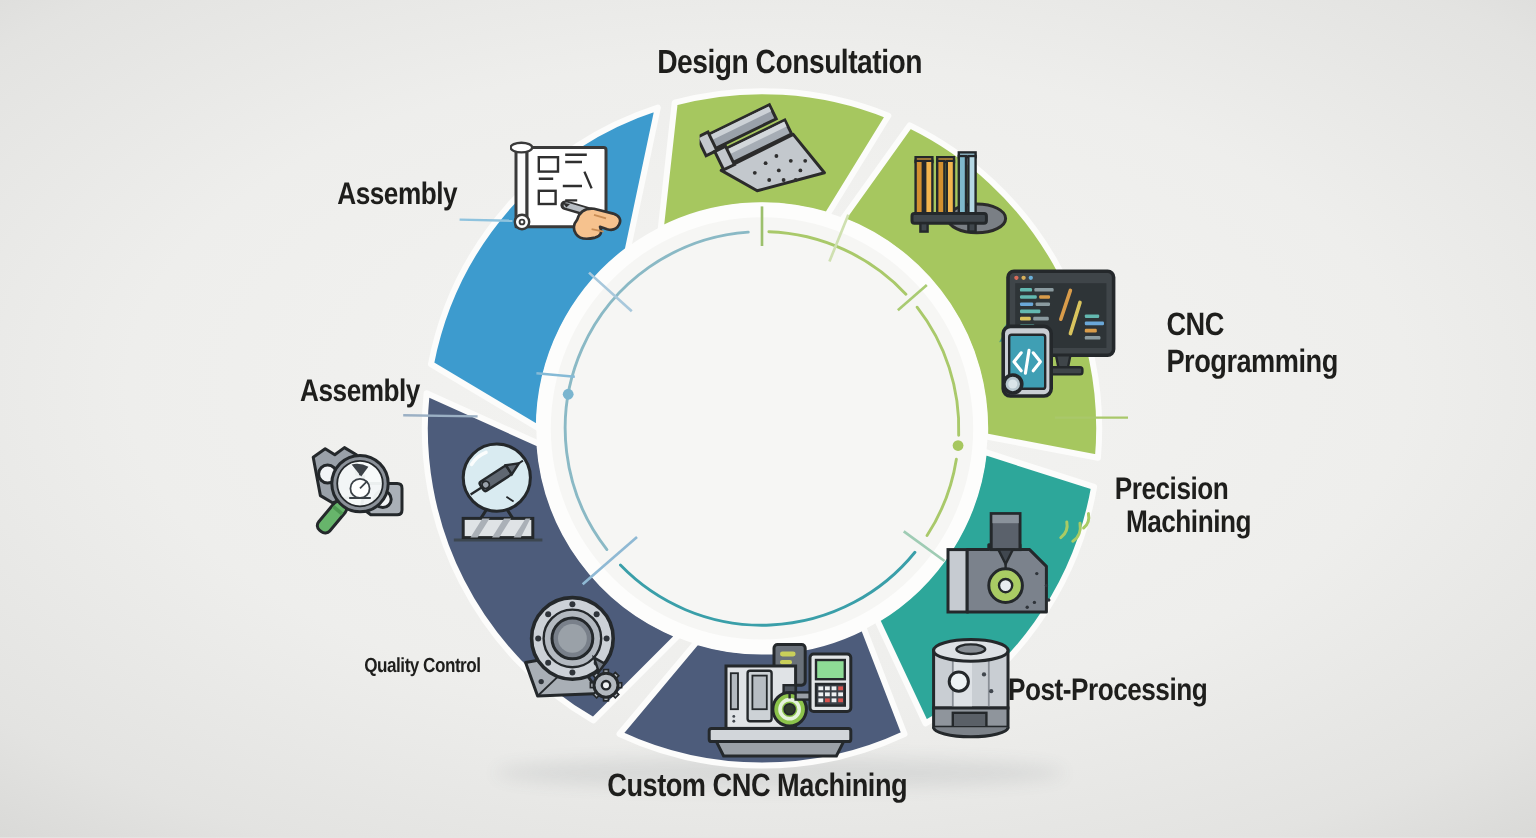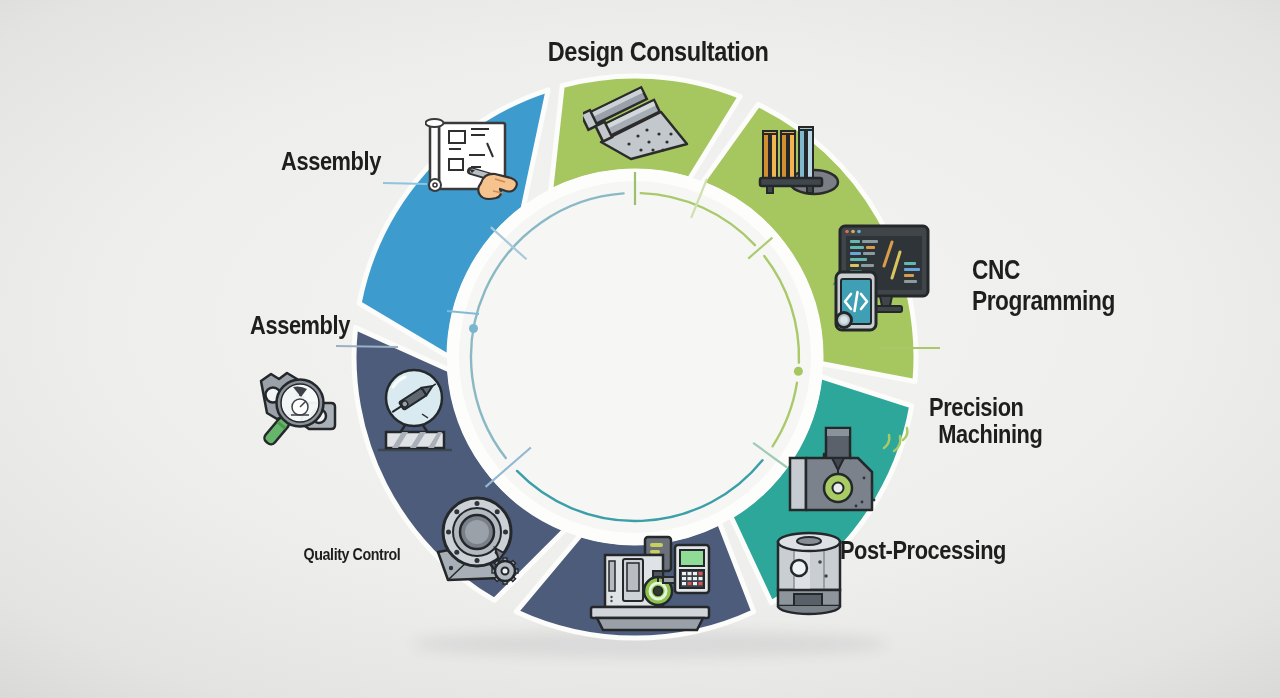--- a/index.html
+++ b/index.html
@@ -17,21 +17,21 @@
   }
   .label .sq{display:inline-block;transform:scaleX(0.84);}
   .lbl-center{transform:translateX(-50%);}
   .lbl-center .sq{transform-origin:50% 50%;transform:scaleX(0.84);}
   .lbl-left .sq{transform-origin:0 50%;}
   #lbl-design{left:658px;top:36px;font-size:28px;}
   #lbl-material{left:926px;top:115px;font-size:26px;}
   #lbl-cnc{left:940px;top:255px;font-size:27px;line-height:31px;margin-left:32px;}
   #lbl-precision{left:929px;top:394px;font-size:26px;line-height:27px;text-decoration:underline;}
   #lbl-precision .ind{padding-left:11px;}
-  #lbl-post{left:923px;top:536px;font-size:26px;}
+  #lbl-post{left:923px;top:560px;font-size:26px;}
   #lbl-custom{left:631px;top:639px;font-size:27px;}
   #lbl-quality{left:352px;top:545px;font-size:17px;}
   #lbl-assembly-left{left:300px;top:311px;font-size:26px;}
   #lbl-assembly-top{left:331px;top:147px;font-size:26px;}
 </style>
 </head>
 <body>
 
 <div class="stage">
 
@@ -338,20 +338,23 @@
   </div>
   <div class="label lbl-left" id="lbl-cnc">
     <span class="sq"><div>CNC</div><div>Programming</div></span>
   </div>
   <div class="label lbl-left" id="lbl-precision">
     <span class="sq"><div>Precision</div><div class="ind">Machining</div></span>
   </div>
   <div class="label lbl-center" id="lbl-post">
     <span class="sq">Post-Processing</span>
   </div>
+  <div class="label lbl-center" id="lbl-custom">
+    <span class="sq">Custom CNC Machining</span>
+  </div>
   <div class="label lbl-center" id="lbl-quality">
     <span class="sq">Quality Control</span>
   </div>
   <div class="label lbl-center" id="lbl-assembly-left">
     <span class="sq">Assembly</span>
   </div>
   <div class="label lbl-center" id="lbl-assembly-top">
     <span class="sq">Assembly</span>
   </div>
 

